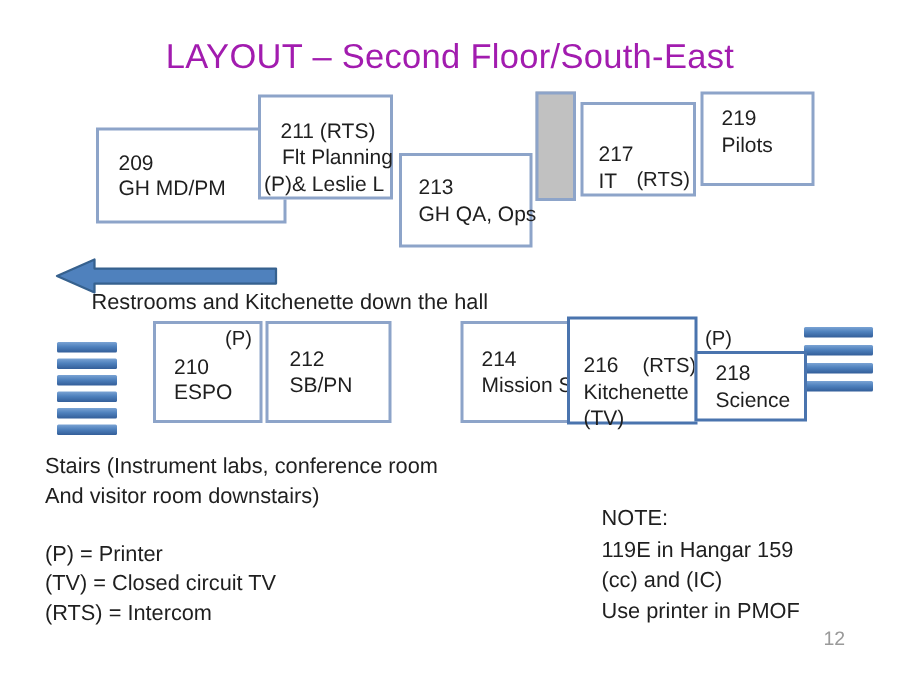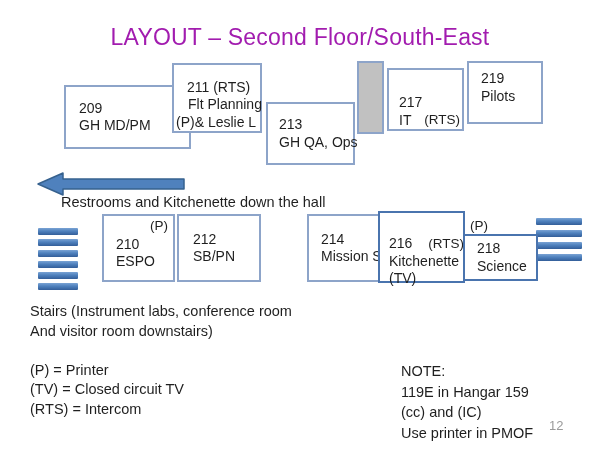--- a/index.html
+++ b/index.html
@@ -30,21 +30,21 @@
     height:7px;margin-bottom:4px;border-radius:1px;
     background:linear-gradient(180deg,#7aa3d4 0%,#4f81bd 45%,#335e99 100%);
   }
   #stairs-left{position:absolute;left:38px;top:228px;width:40px;}
   #stairs-right{position:absolute;left:536px;top:218px;width:46px;z-index:1;}
   #stairs-right .stair-bar{margin-bottom:5px;}
   .row2{z-index:2;}
   .p-label{position:absolute;left:470px;top:218px;font-size:13.5px;z-index:3;}
   .legend{position:absolute;left:30px;top:302px;font-size:14.5px;}
   .legend .lg-ln{min-height:19.5px;line-height:19.5px;white-space:nowrap;}
-  .note{position:absolute;left:401px;top:336px;font-size:14.5px;margin-top:25px;}
+  .note{position:absolute;left:401px;top:336px;font-size:14.5px;}
   .note .nt-ln{min-height:20.5px;line-height:20.5px;white-space:nowrap;}
   .page-num{position:absolute;left:549px;top:418px;font-size:13px;color:#9a9a9a;}
   .num-tag-row{display:flex;gap:16px;align-items:baseline;}
 </style>
 </head>
 <body>
 
 <div id="slide">
 
   <div class="title">LAYOUT – Second Floor/South-East</div>

